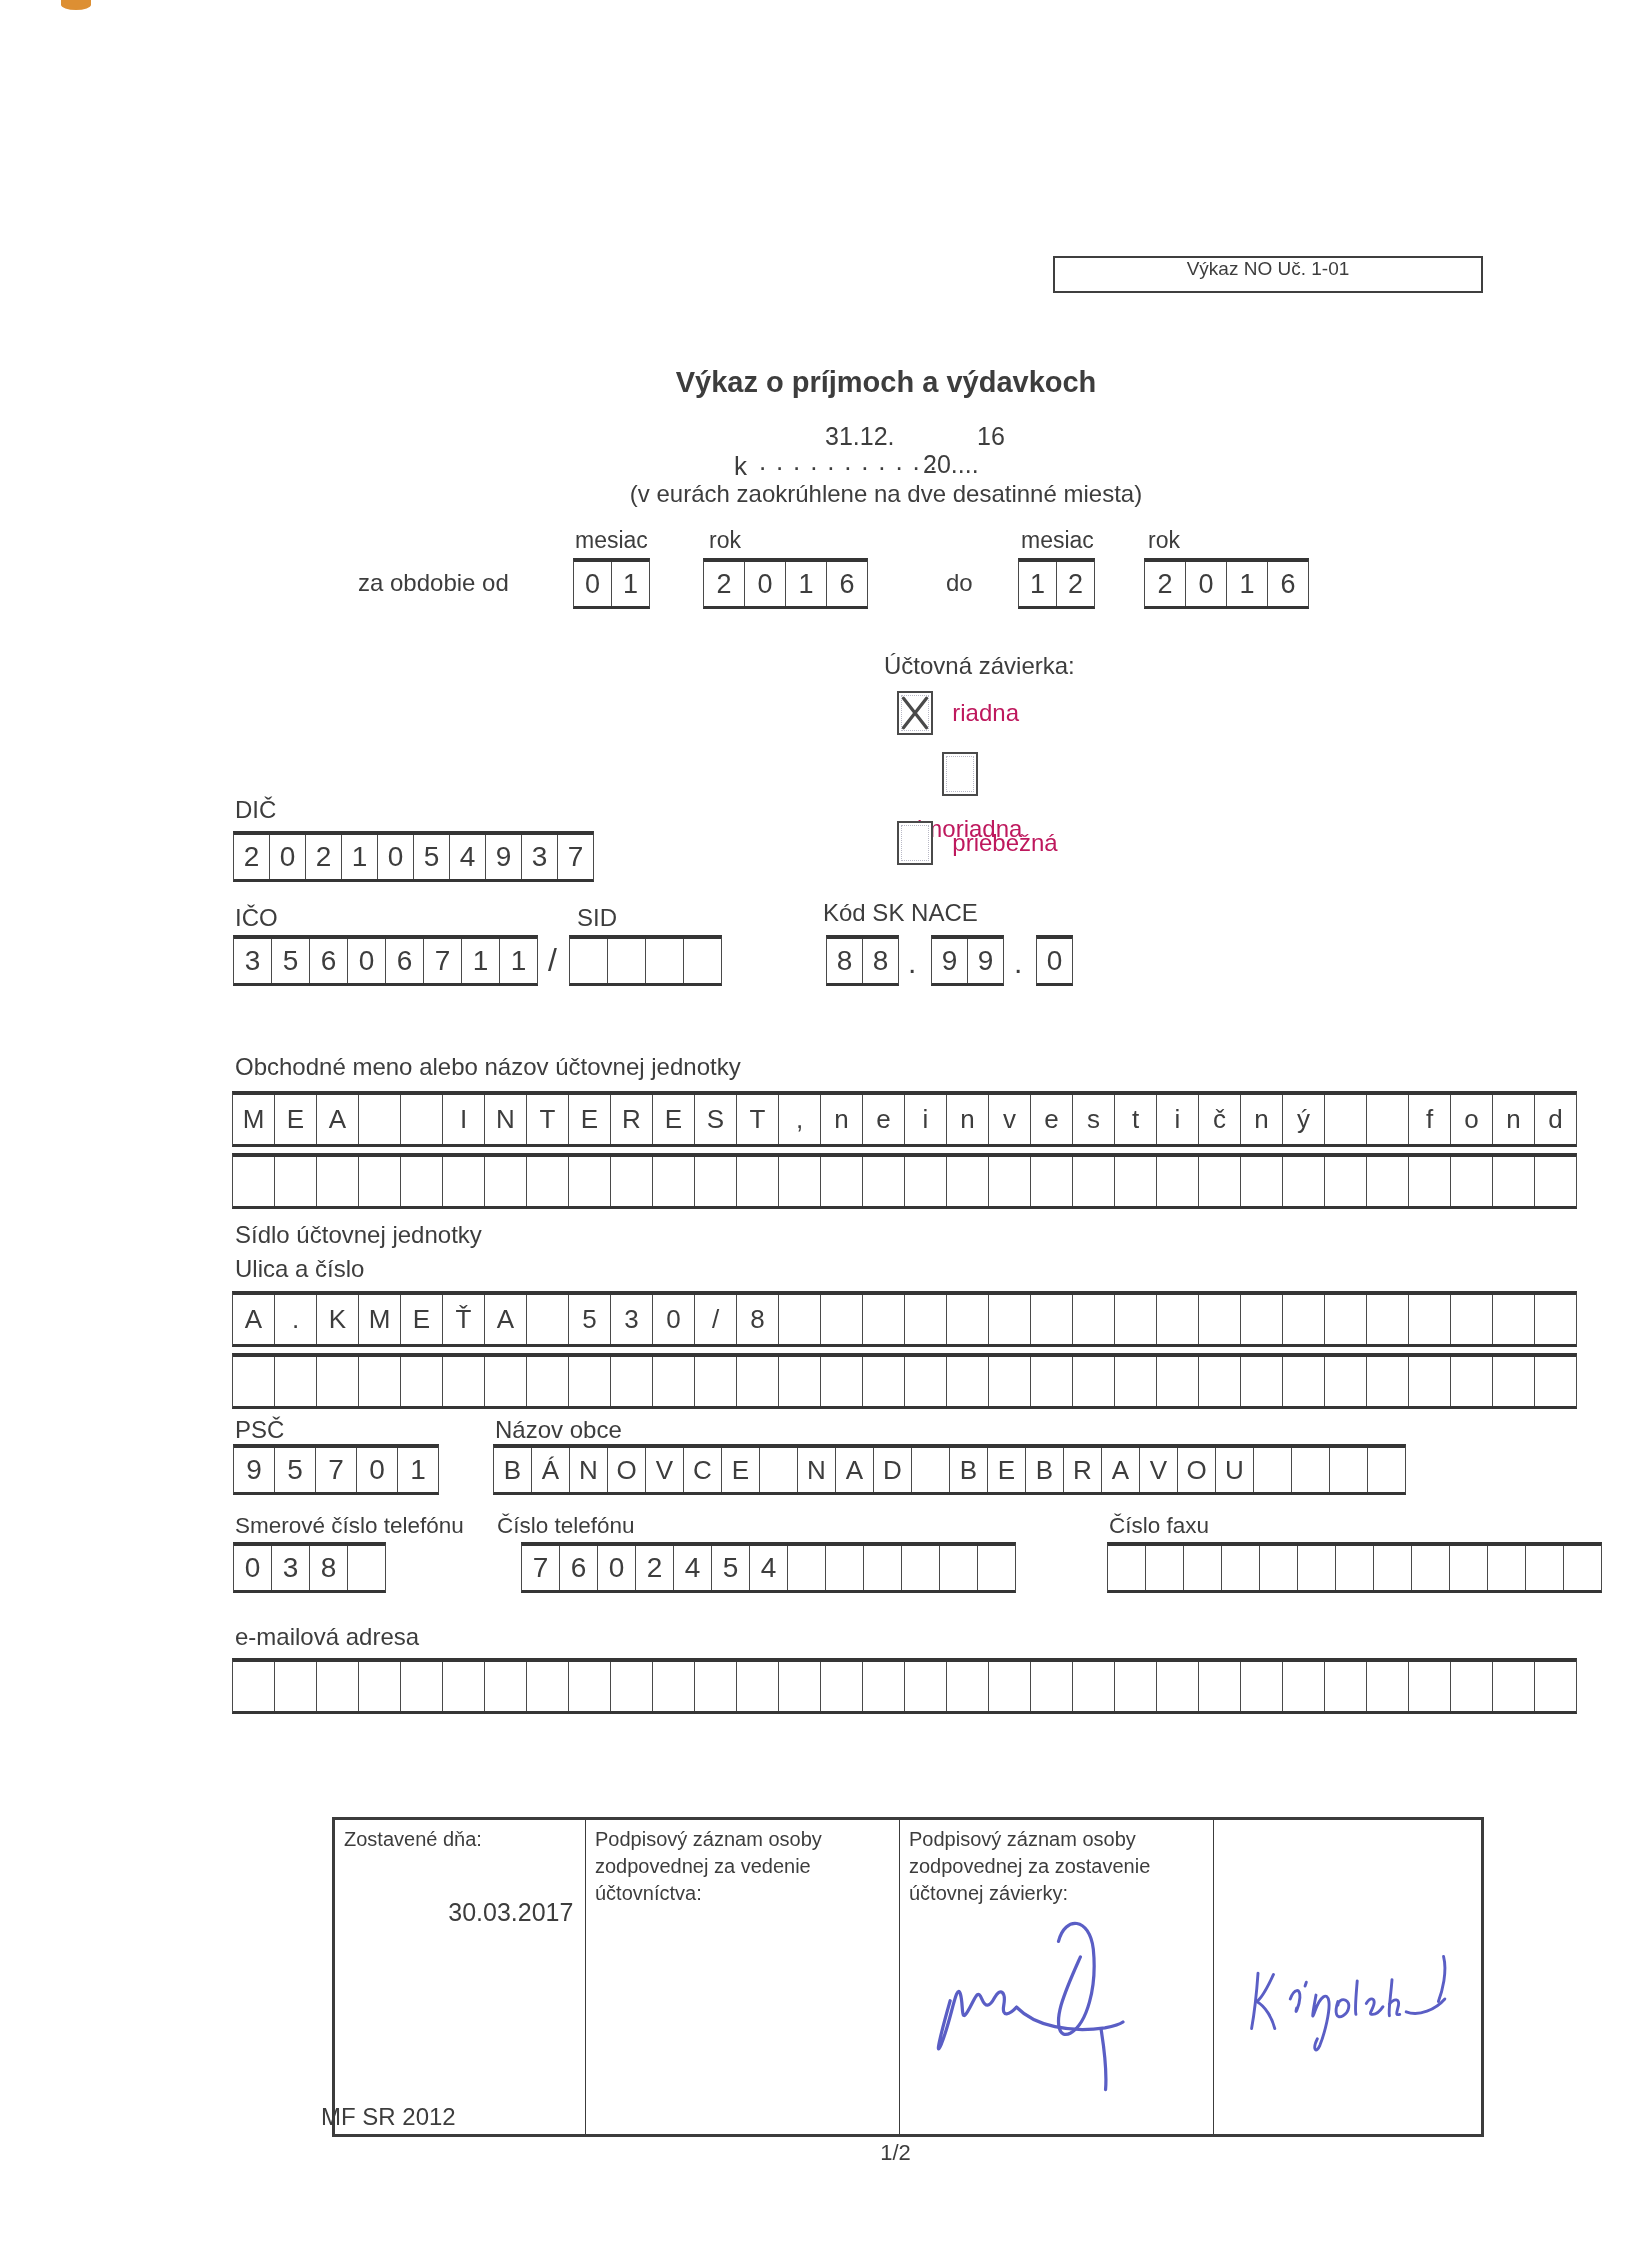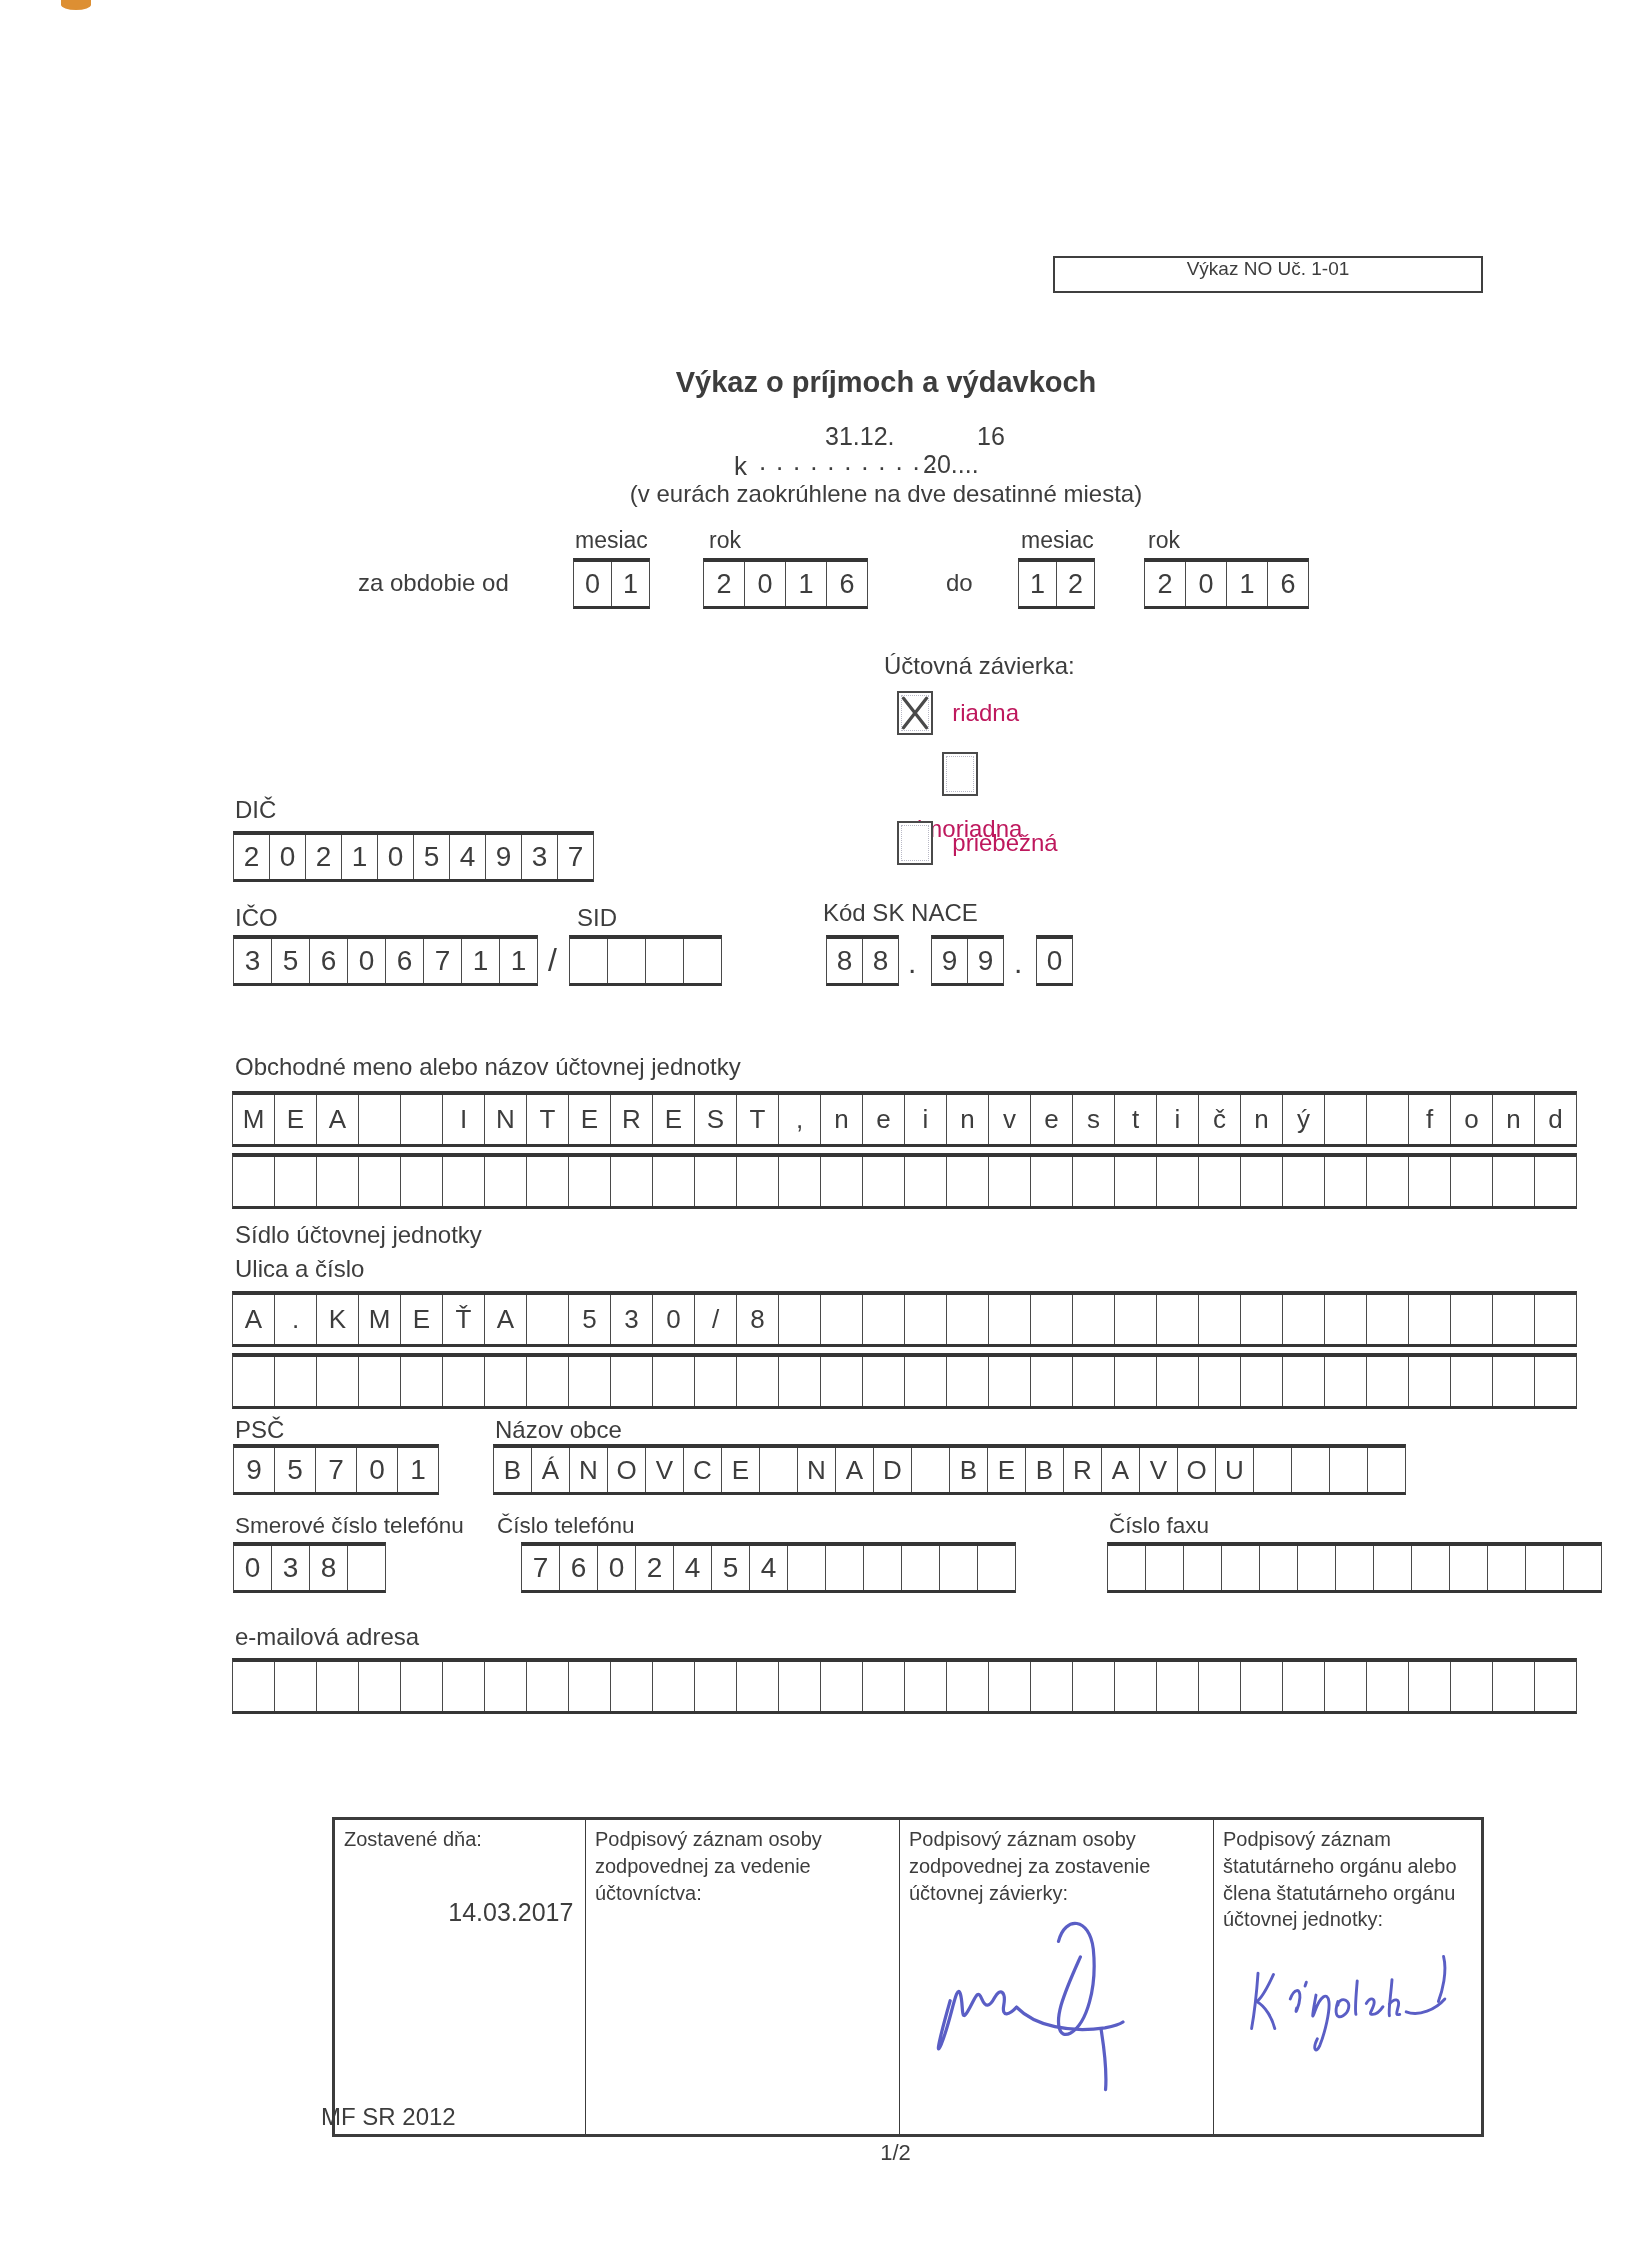--- a/index.html
+++ b/index.html
@@ -423,36 +423,35 @@
       <span class="cell"></span>
       <span class="cell"></span>
       <span class="cell"></span>
       <span class="cell"></span>
       <span class="cell"></span>
     </div>
 
   <div class="sig-table">
     <div class="sig-cell">
       <div>Zostavené dňa:</div>
-      <div class="sig-date">14.03.2017</div>
+      <div class="sig-date">30.03.2017</div>
     </div>
     <div class="sig-cell">
       <div>Podpisový záznam osoby zodpovednej za vedenie účtovníctva:</div>
     </div>
     <div class="sig-cell">
       <div>Podpisový záznam osoby zodpovednej za zostavenie účtovnej závierky:</div>
       <svg class="sig-svg" style="left:32px;top:84px;overflow:visible;" width="213" height="187" viewBox="0 0 330 290" fill="none" stroke="#5a5ec5" stroke-width="5" stroke-linecap="round">
         <path d="M28 150 C18 185 2 245 14 218 C30 180 38 118 44 140 C49 158 44 185 55 167 C67 147 70 130 77 147 C83 161 89 160 97 145 C106 129 115 136 111 158 C108 176 120 172 131 160"></path>
         <path d="M196 58 C206 18 244 20 250 70 C256 130 240 185 215 200 C196 210 192 186 200 157 C208 130 222 100 230 82"></path>
         <path d="M131 160 C160 190 215 200 268 192 C283 189 292 186 296 183"></path>
         <path d="M262 194 C267 225 271 262 269 288"></path>
       </svg>
     </div>
     <div class="sig-cell">
-      <div>Podpisový záznam štatutárneho orgánu alebo člena štatutárneho orgánu účtovnej jednotky:</div>
       <svg class="sig-svg" style="left:26px;top:122px;overflow:visible;" width="219" height="110" viewBox="0 0 340 170" fill="none" stroke="#5a5ec5" stroke-width="4.5" stroke-linecap="round">
         <path d="M28 48 C26 76 22 112 18 134"></path>
         <path d="M52 50 C40 76 32 88 26 92 C40 100 50 118 54 134"></path>
         <path d="M78 88 C84 72 94 70 93 86 C92 100 84 116 88 102"></path>
         <path d="M103 62 L101 68"></path>
         <path d="M118 82 C114 104 110 126 116 108 C124 84 136 76 138 92 C140 106 132 140 124 160 C118 174 112 166 120 150"></path>
         <path d="M152 92 C146 110 150 120 160 114 C170 108 172 94 164 90 C158 87 152 92 152 98"></path>
         <path d="M182 60 C180 85 178 105 180 112"></path>
         <path d="M196 95 C202 85 210 86 208 96 C206 106 198 112 206 112 C212 112 218 106 222 100"></path>
         <path d="M236 58 C234 84 230 108 232 114"></path>

